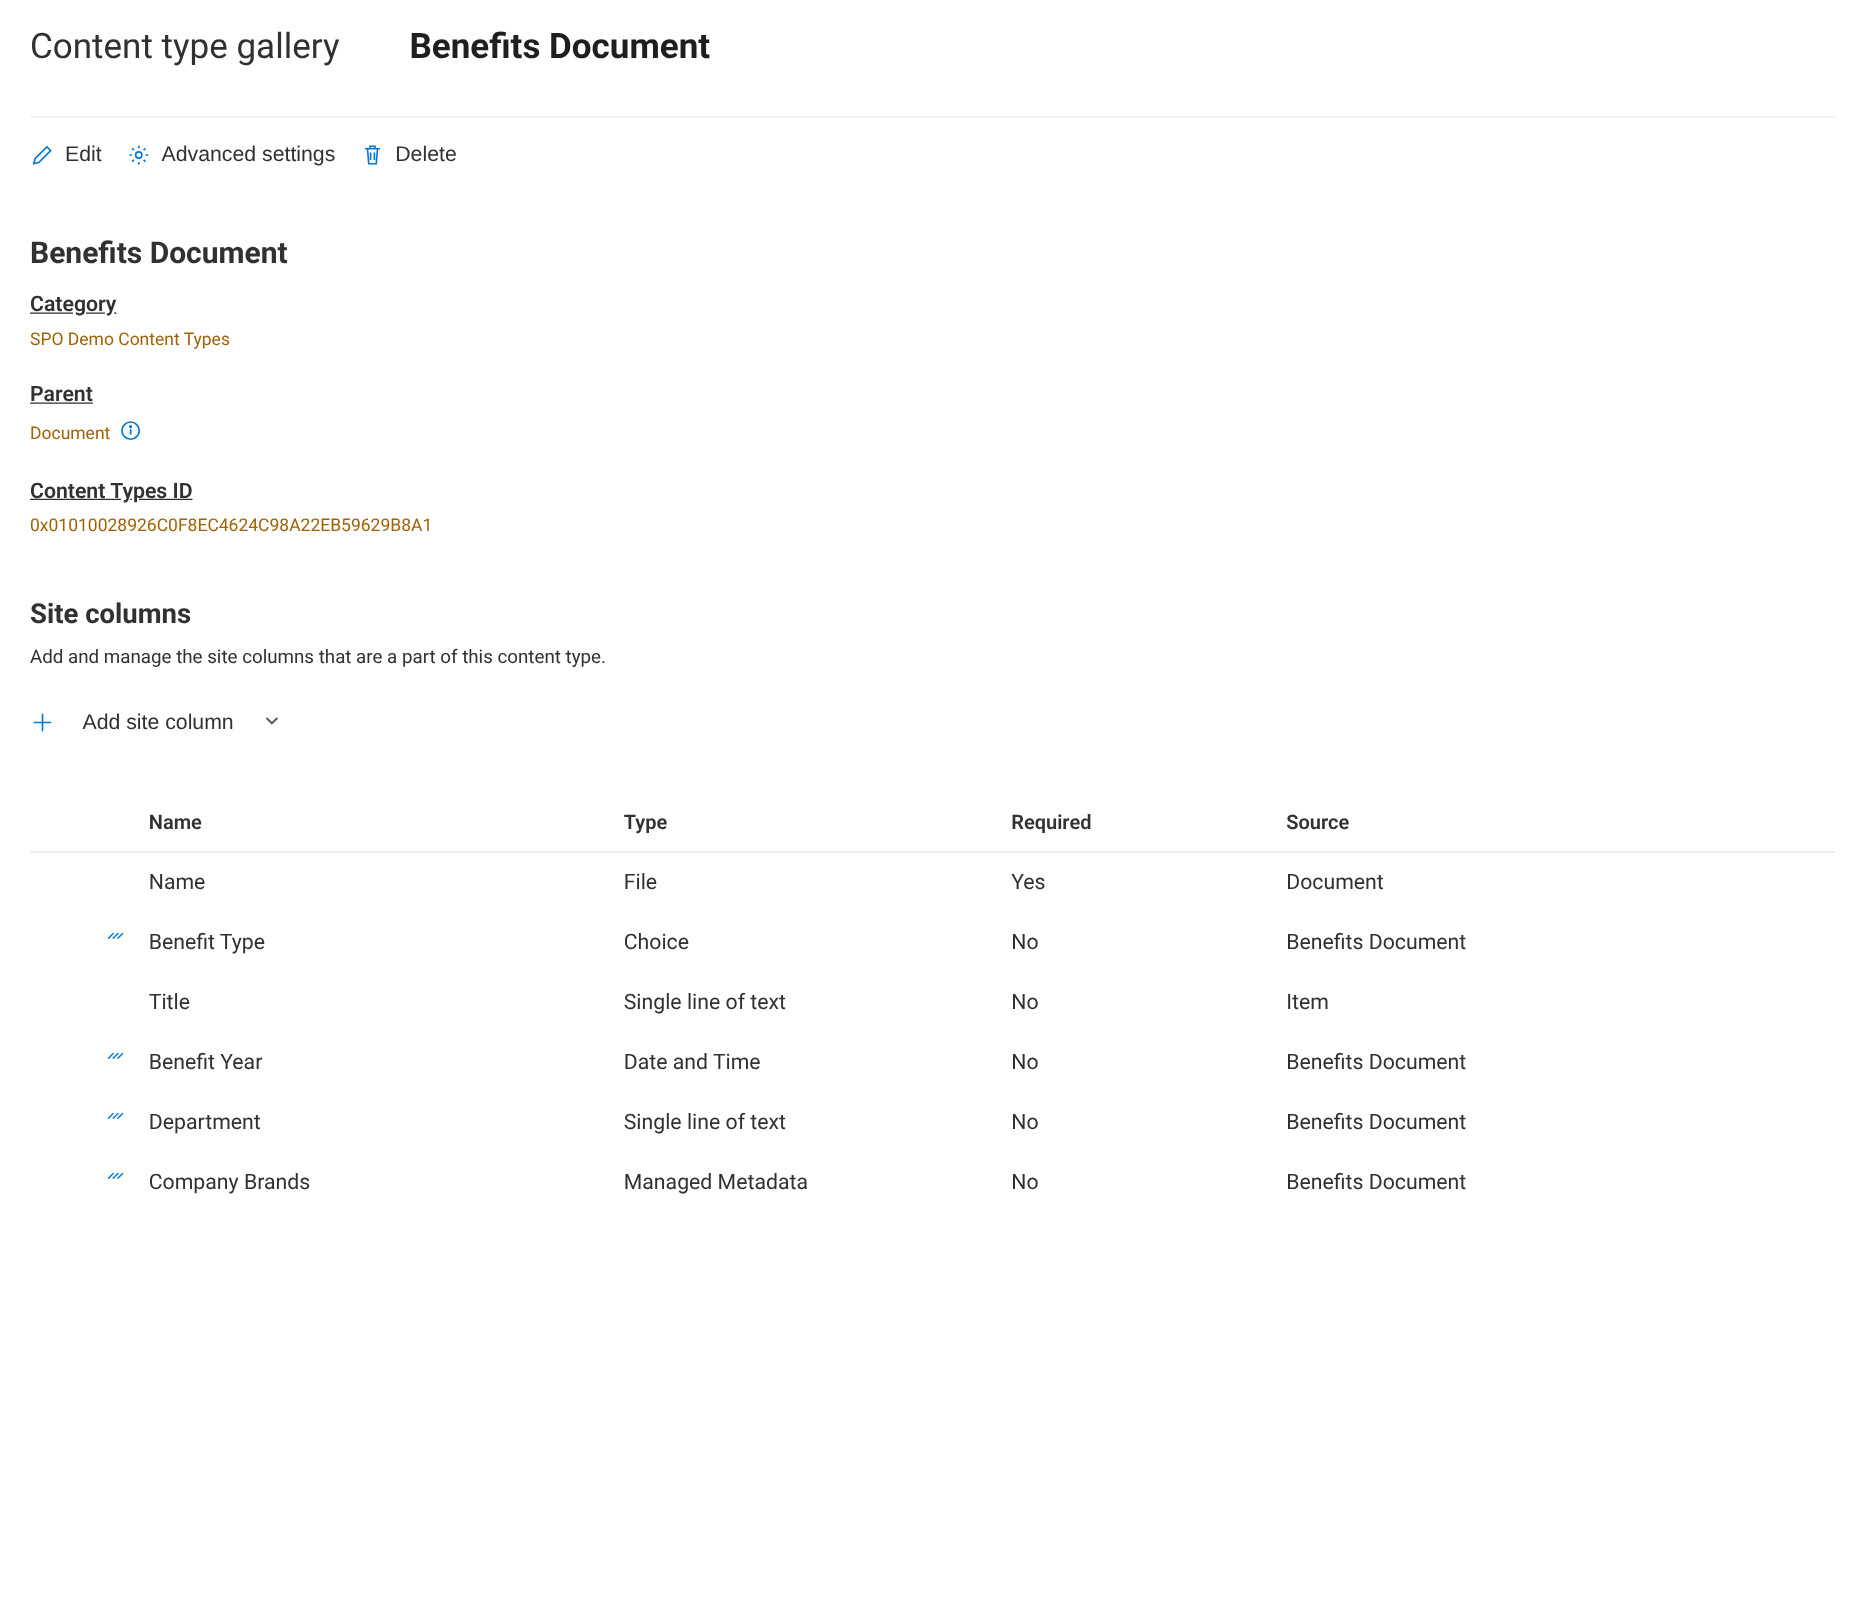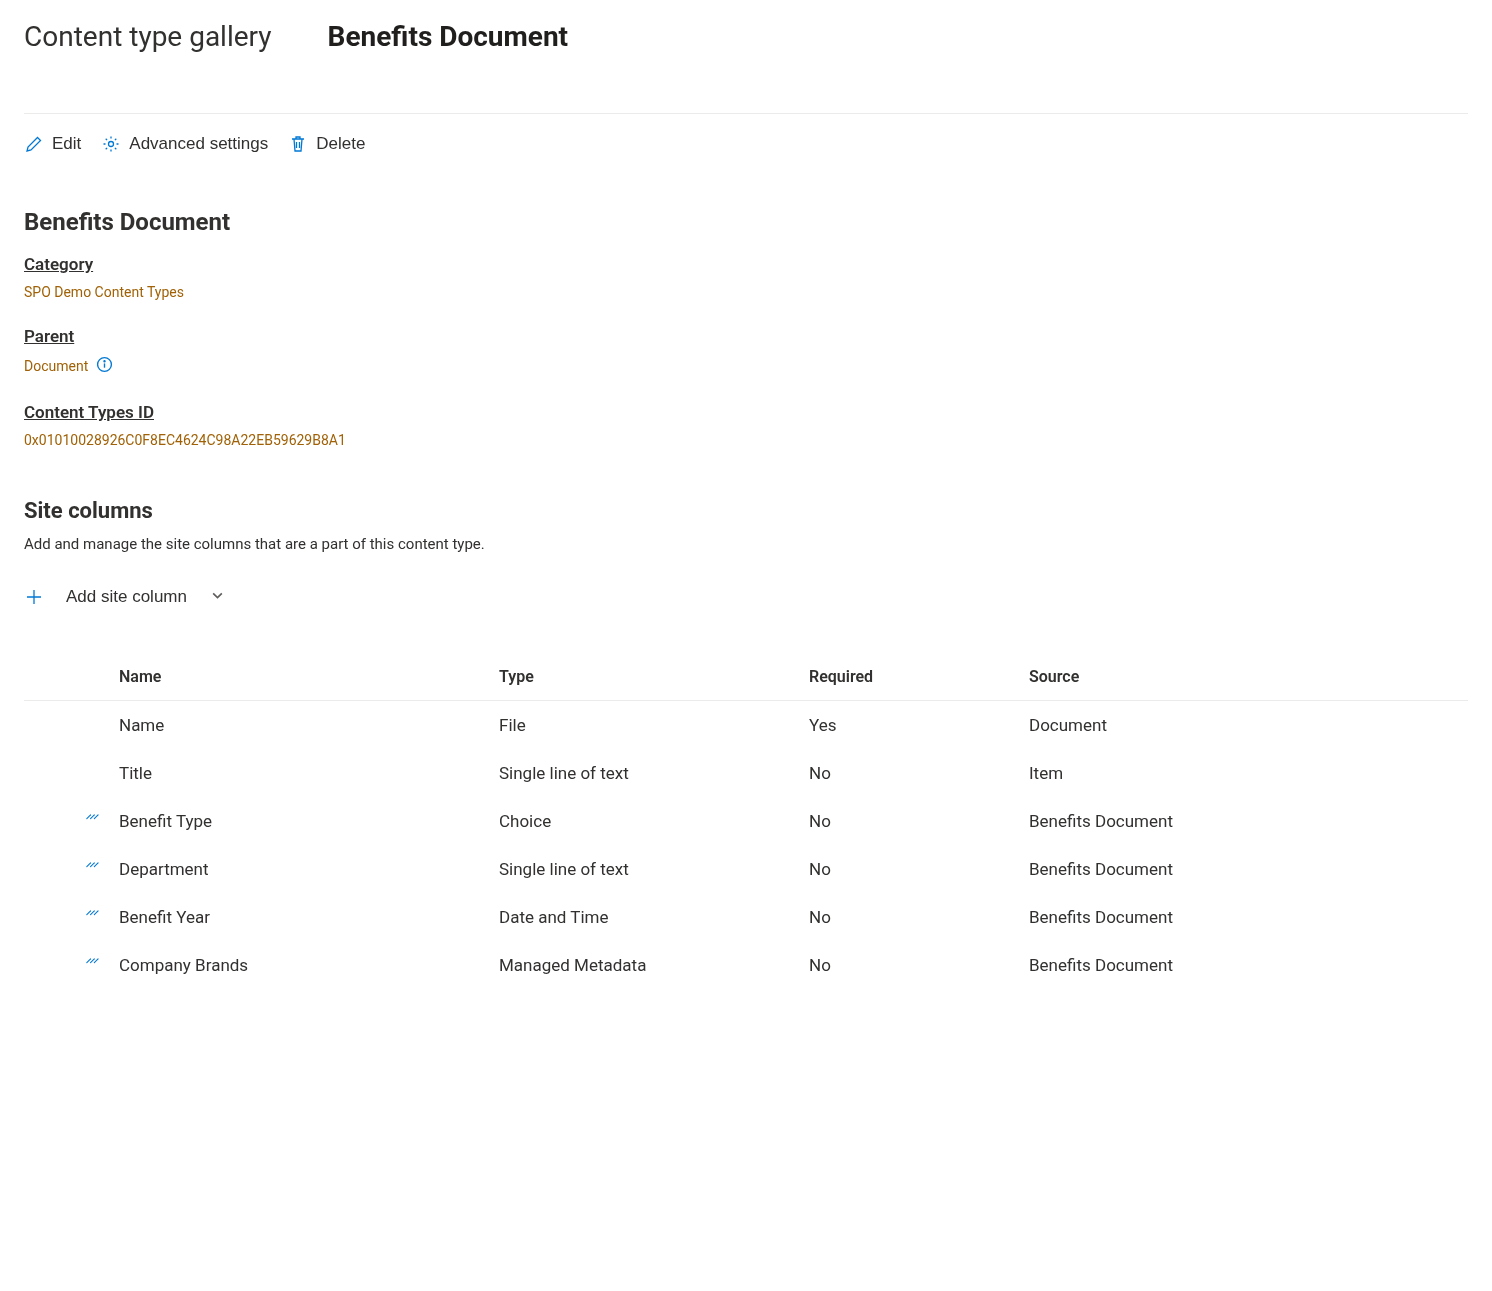--- a/index.html
+++ b/index.html
@@ -10,21 +10,21 @@
     body {
       font-family: "Segoe UI", -apple-system, BlinkMacSystemFont, Roboto, "Helvetica Neue", sans-serif;
       color: #323130;
       background: #fff;
       padding: 20px 24px;
     }
     .breadcrumb {
       display: flex;
       align-items: center;
       gap: 28px;
-      margin-bottom: 60px;
+      margin-bottom: 40px;
     }
     .breadcrumb-parent {
       font-size: 28px;
       font-weight: 400;
       color: #323130;
       cursor: pointer;
     }
     .breadcrumb-sep {
       font-size: 22px;
       color: #605e5c;
@@ -263,42 +263,57 @@
   </thead>
   <tbody id="columns-body">
       <tr>
         <td class="col-icon"></td>
         <td class="col-name">Name</td>
         <td class="col-type">File</td>
         <td class="col-req">Yes</td>
         <td class="col-src">Document</td>
       </tr>
       <tr>
-        <td class="col-icon"></td>
-        <td class="col-name">Title</td>
-        <td class="col-type">Single line of text</td>
-        <td class="col-req">No</td>
-        <td class="col-src">Item</td>
-      </tr>
-      <tr>
         <td class="col-icon"><span class="new-icon">
             <svg viewBox="0 0 16 16">
               <g stroke="#0078d4" stroke-width="1.2" fill="none" stroke-linecap="round">
                 <line x1="3" y1="6" x2="7" y2="2"></line>
                 <line x1="7" y1="6" x2="11" y2="2"></line>
                 <line x1="11" y1="6" x2="15" y2="2"></line>
               </g>
             </svg>
           </span></td>
         <td class="col-name">Benefit Type</td>
         <td class="col-type">Choice</td>
         <td class="col-req">No</td>
         <td class="col-src">Benefits Document</td>
       </tr>
       <tr>
+        <td class="col-icon"></td>
+        <td class="col-name">Title</td>
+        <td class="col-type">Single line of text</td>
+        <td class="col-req">No</td>
+        <td class="col-src">Item</td>
+      </tr>
+      <tr>
+        <td class="col-icon"><span class="new-icon">
+            <svg viewBox="0 0 16 16">
+              <g stroke="#0078d4" stroke-width="1.2" fill="none" stroke-linecap="round">
+                <line x1="3" y1="6" x2="7" y2="2"></line>
+                <line x1="7" y1="6" x2="11" y2="2"></line>
+                <line x1="11" y1="6" x2="15" y2="2"></line>
+              </g>
+            </svg>
+          </span></td>
+        <td class="col-name">Benefit Year</td>
+        <td class="col-type">Date and Time</td>
+        <td class="col-req">No</td>
+        <td class="col-src">Benefits Document</td>
+      </tr>
+      <tr>
         <td class="col-icon"><span class="new-icon">
             <svg viewBox="0 0 16 16">
               <g stroke="#0078d4" stroke-width="1.2" fill="none" stroke-linecap="round">
                 <line x1="3" y1="6" x2="7" y2="2"></line>
                 <line x1="7" y1="6" x2="11" y2="2"></line>
                 <line x1="11" y1="6" x2="15" y2="2"></line>
               </g>
             </svg>
           </span></td>
         <td class="col-name">Department</td>
@@ -309,35 +324,20 @@
       <tr>
         <td class="col-icon"><span class="new-icon">
             <svg viewBox="0 0 16 16">
               <g stroke="#0078d4" stroke-width="1.2" fill="none" stroke-linecap="round">
                 <line x1="3" y1="6" x2="7" y2="2"></line>
                 <line x1="7" y1="6" x2="11" y2="2"></line>
                 <line x1="11" y1="6" x2="15" y2="2"></line>
               </g>
             </svg>
           </span></td>
-        <td class="col-name">Benefit Year</td>
-        <td class="col-type">Date and Time</td>
-        <td class="col-req">No</td>
-        <td class="col-src">Benefits Document</td>
-      </tr>
-      <tr>
-        <td class="col-icon"><span class="new-icon">
-            <svg viewBox="0 0 16 16">
-              <g stroke="#0078d4" stroke-width="1.2" fill="none" stroke-linecap="round">
-                <line x1="3" y1="6" x2="7" y2="2"></line>
-                <line x1="7" y1="6" x2="11" y2="2"></line>
-                <line x1="11" y1="6" x2="15" y2="2"></line>
-              </g>
-            </svg>
-          </span></td>
         <td class="col-name">Company Brands</td>
         <td class="col-type">Managed Metadata</td>
         <td class="col-req">No</td>
         <td class="col-src">Benefits Document</td>
       </tr>
     </tbody>
 </table>
 
 
 

